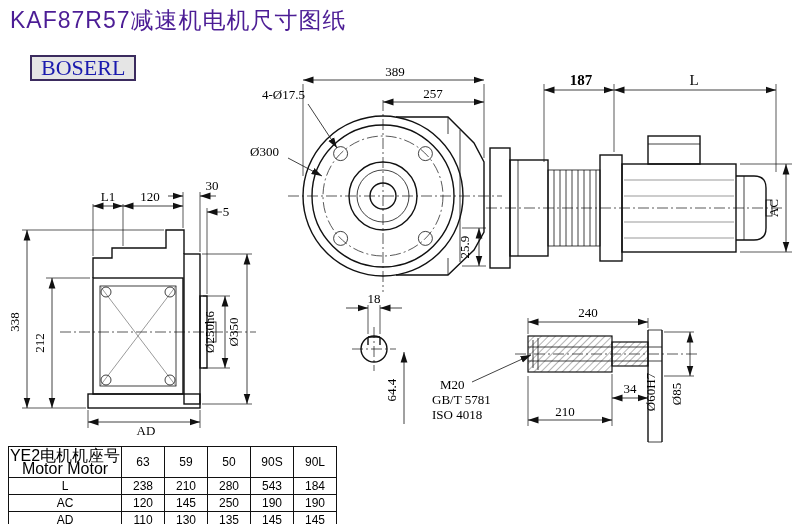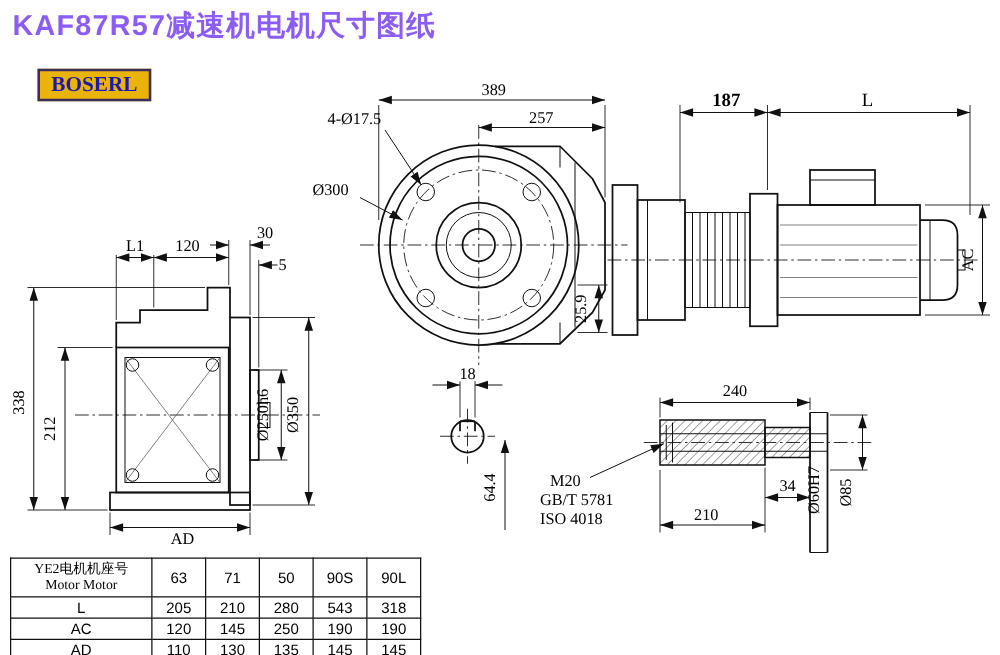--- a/index.html
+++ b/index.html
@@ -1,39 +1,39 @@
 <!DOCTYPE html>
 <html><head>
 <meta charset="utf-8">
 <style>
   html,body{margin:0;padding:0}
   body{width:800px;height:524px;position:relative;background:#fff;overflow:hidden;
        font-family:"Liberation Sans",sans-serif}
-  .title{position:absolute;left:10px;top:5px;font-size:23px;font-weight:700;
-         color:#8b5cf6;letter-spacing:1px;white-space:nowrap}
+  .title{position:absolute;left:10px;top:5px;font-size:23px;font-weight:400;
+         color:#4c1d95;letter-spacing:1px;white-space:nowrap}
   .logo-box{position:absolute;left:30px;top:55px;border:2px solid #3b2b5e;color:#1a1aae;
-            font-family:"Liberation Serif",serif;font-weight:700;font-size:17px;
-            padding:0 9px;line-height:22px;background:#eab308}
+            font-family:"Liberation Serif",serif;font-weight:400;font-size:22px;
+            padding:0 9px;line-height:22px;background:#e5e5e5}
   svg.drawing{position:absolute;left:0;top:0}
   .ol{fill:none;stroke:#111;stroke-width:1.4}
   .th{fill:none;stroke:#111;stroke-width:0.8}
   .thf{fill:none;stroke:#555;stroke-width:0.6}
   .cl{fill:none;stroke:#111;stroke-width:0.7;stroke-dasharray:11 3 2 3}
   .ext{stroke:#111;stroke-width:0.7}
   .dim{stroke:#111;stroke-width:0.8;marker-start:url(#as);marker-end:url(#ae)}
   .dimE{stroke:#111;stroke-width:0.8;marker-end:url(#ae)}
   .hatched{stroke:#111;stroke-width:1.2;fill:url(#hatch)}
   text.d{font-family:"Liberation Serif",serif;font-size:13px;fill:#000;text-anchor:middle}
   text.d.s{text-anchor:start}
   text.d.bold{font-weight:700;font-size:15px}
   text.d.lg{font-size:15px}
   .spec-table{position:absolute;left:8px;top:446px;border-collapse:collapse;background:#fff}
   .spec-table td{border:1px solid #111;text-align:center;padding:0;
                  font-family:Liberation Sans, sans-serif;font-size:12px;color:#000}
-  .spec-table td.hc{font-family:Liberation Serif, serif;font-size:11px;line-height:13px;width:112px}
+  .spec-table td.hc{font-family:Liberation Sans, sans-serif;font-size:16px;line-height:13px;width:112px}
   .spec-table td.sz{width:42px}
   .spec-table tr.hr td{height:30px}
   .spec-table tr.dr td{height:16px}
 </style>
 </head>
 <body>
 
 <div class="title">KAF87R57减速机电机尺寸图纸</div>
 <div class="logo-box">BOSERL</div>
 
@@ -226,32 +226,32 @@
 </svg>
 
 <table class="spec-table">
   <tbody>
     <tr class="hr">
       <td class="hc">
         <div>YE2电机机座号</div>
         <div>Motor Motor</div>
       </td>
       <td class="sz">63</td>
-      <td class="sz">71</td>
+      <td class="sz">59</td>
       <td class="sz">50</td>
       <td class="sz">90S</td>
       <td class="sz">90L</td>
     </tr>
     <tr class="dr">
       <td>L</td>
-      <td>205</td>
+      <td>238</td>
       <td>210</td>
       <td>280</td>
       <td>543</td>
-      <td>318</td>
+      <td>184</td>
     </tr>
     <tr class="dr">
       <td>AC</td>
       <td>120</td>
       <td>145</td>
       <td>250</td>
       <td>190</td>
       <td>190</td>
     </tr>
     <tr class="dr">

